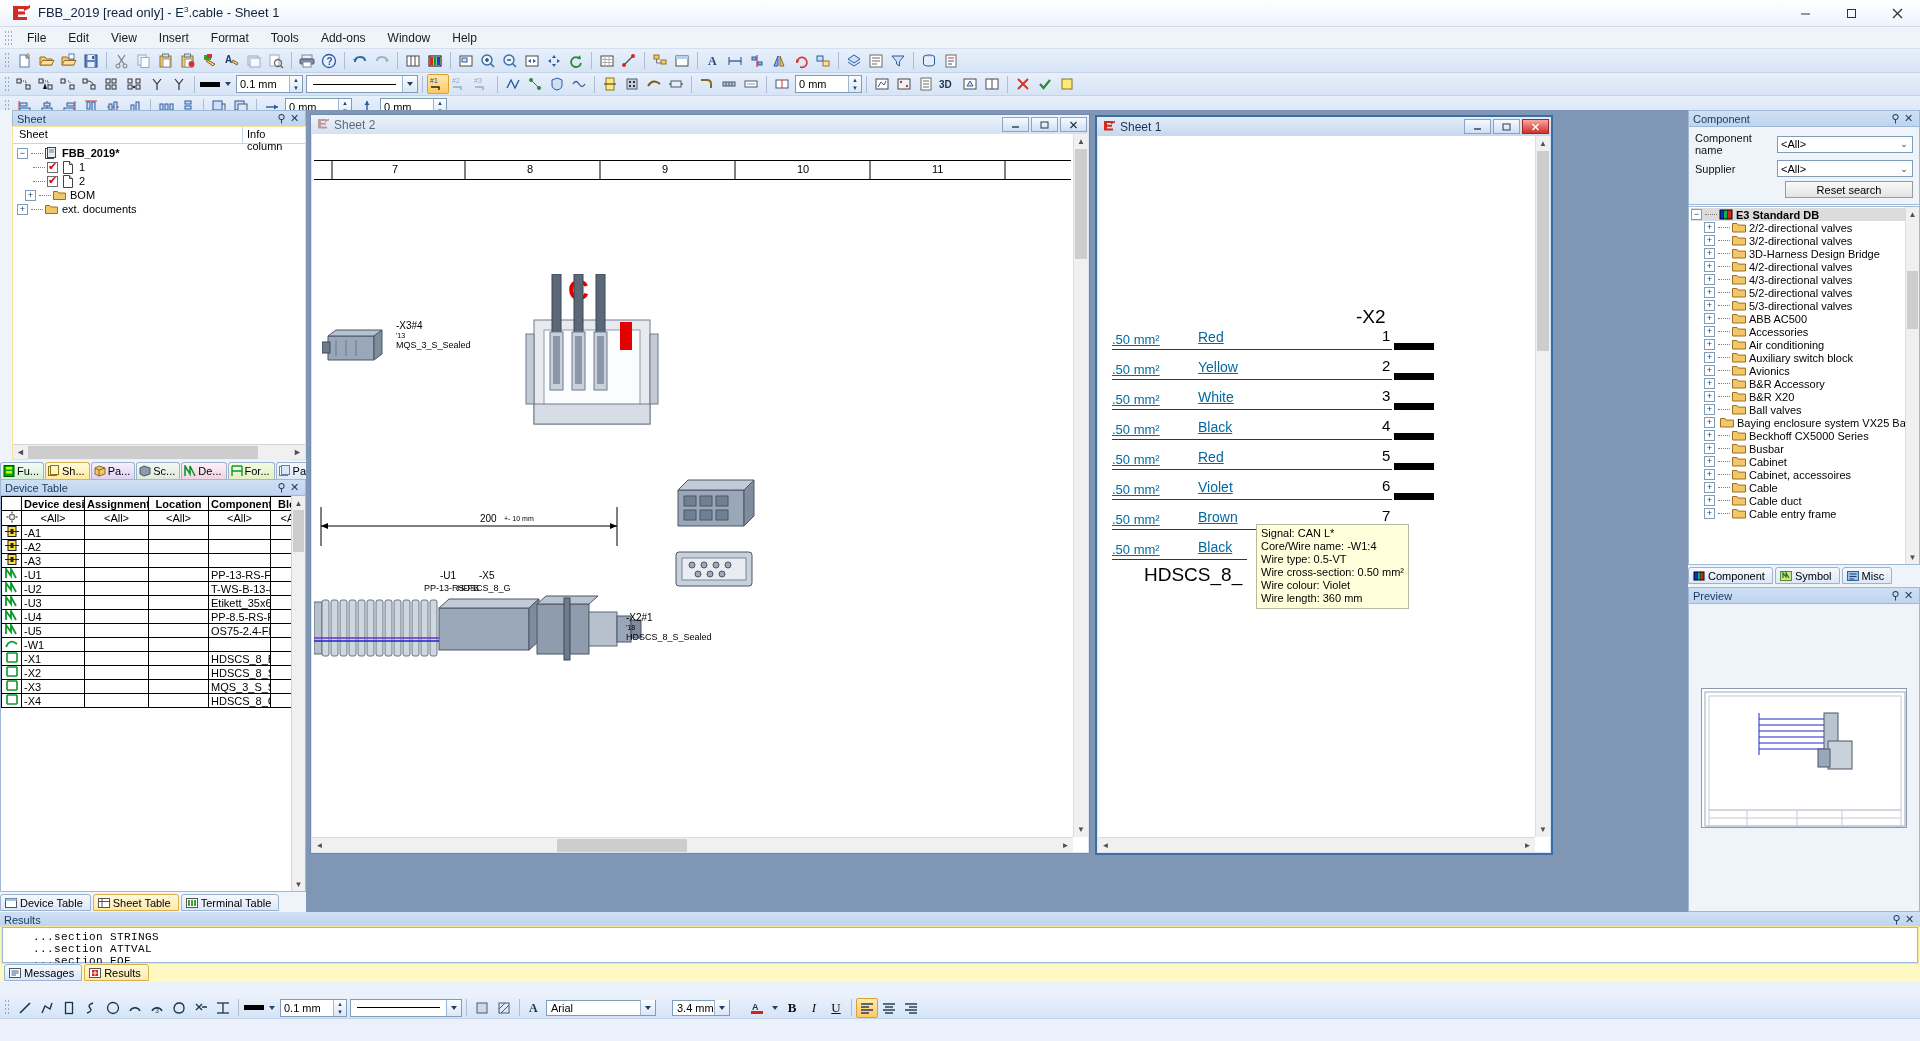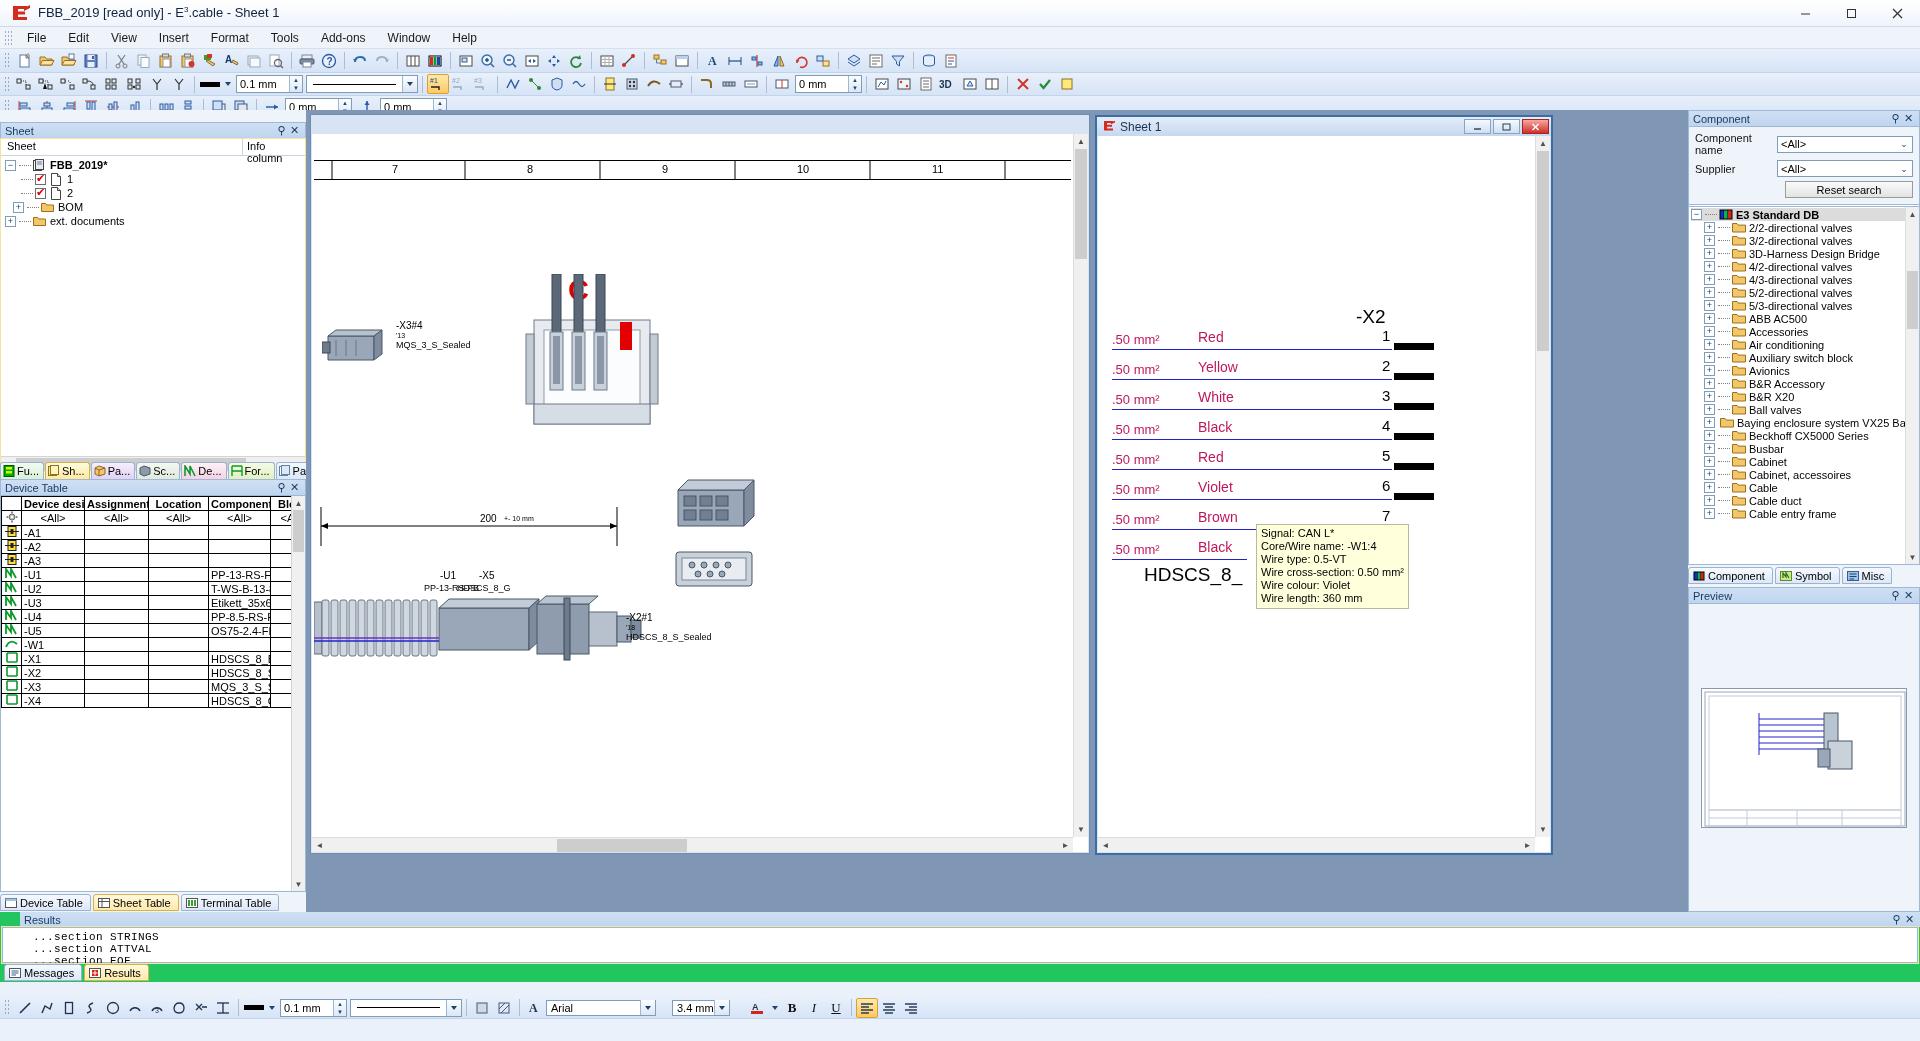--- a/index.html
+++ b/index.html
@@ -79,21 +79,21 @@
   .main { position:absolute; left:0; top:110px; right:0; bottom:129px; }
 
   
   .leftdock { position:absolute; left:0; top:0; width:306px; bottom:0; background:#eff4fb; }
   .panel-title { height:16px; background:linear-gradient(#cfe0f4,#bfd4ee); display:flex; align-items:center;
                  padding:0 4px; font-size:11px; color:#15395e; border:1px solid #9fb8d6; border-bottom:0;}
   .panel-title .t { flex:1; }
   .pin, .pclose { width:13px; text-align:center; font-size:11px; color:#1b3e66; }
   .panel-body { border:1px solid #9fb8d6; background:#fff; position:relative; }
 
-  .sheet-panel { position:absolute; left:0; top:0; right:0; height:350px;margin-top:12px; }
+  .sheet-panel { position:absolute; left:12px; top:0; right:0; height:350px; }
   .sheet-head { display:flex; height:17px; border-bottom:1px solid #c8d4e4; background:#fff; font-size:11px; }
   .sheet-head .c1 { flex:1; padding:1px 6px; border-right:1px solid #c8d4e4; }
   .sheet-head .c2 { width:62px; padding:1px 4px; }
   .tree { padding:2px 0 0 4px; font-size:11px; }
   .trow { display:flex; align-items:center; height:14px; white-space:nowrap; }
   .tw { width:11px; height:11px; border:1px solid #7f9db9; background:#fff; font-size:9px;
         line-height:9px; text-align:center; color:#17375e; margin-right:3px; flex:0 0 auto;}
   .tdots { width:12px; height:1px; border-top:1px dotted #808080; margin-right:2px; }
   .cbx { width:11px; height:11px; border:1px solid #6d6d6d; background:#fff; margin-right:4px;
          position:relative; flex:0 0 auto; }
@@ -184,42 +184,42 @@
   .cmp-vs .a { height:14px; display:flex; align-items:center; justify-content:center; font-size:8px; color:#505050; }
   .cmp-vs .thumb { position:absolute; left:1px; right:1px; top:64px; height:58px; background:#cdcdcd; }
 
   .cmptabs { position:absolute; left:0; right:0; top:456px; height:19px; display:flex; align-items:center; }
 
   .prev-panel { position:absolute; left:0; right:0; top:477px; bottom:0; }
   .prev-body { border:1px solid #9fb8d6; background:#eff4fb; position:absolute; top:16px; left:0; right:0; bottom:0;
                display:flex; align-items:center; justify-content:center; }
 
   
-  .resultsdock { position:absolute; left:0; right:0; bottom:59px; height:70px; background:#22c55e;padding-left:20px; }
+  .resultsdock { position:absolute; left:0; right:0; bottom:59px; height:70px; background:#fef9c3; }
   .res-title { height:15px; background:linear-gradient(#cfe0f4,#bfd4ee); display:flex; align-items:center;
                padding:0 4px; font-size:11px; color:#15395e; }
   .res-body { position:absolute; left:2px; right:2px; top:15px; bottom:19px; background:#fff;
               border:1px solid #9fb8d6; outline:1px solid #f3e4a0; font-family:"Liberation Mono", monospace;
               font-size:11px; padding:3px 0 0 30px; }
   .res-body div { line-height:12px; letter-spacing:0.4px; }
   .restabs { position:absolute; left:4px; bottom:0; height:19px; display:flex; align-items:center; }
 
   
   .drawbar { position:absolute; left:0; right:0; bottom:22px; height:22px; }
   
   .statusbar { position:absolute; left:0; right:0; bottom:0; height:21px;
                background:linear-gradient(#e8f0fb,#d3e1f4); border-top:1px solid #bcccE2;
                display:flex; align-items:center; font-size:11px; color:#17375e; }
   .status-left { padding-left:8px; flex:1; }
   .status-cell { border-left:1px solid #b3c4da; padding:0 8px; height:21px; display:flex; align-items:center; }
   .redC { position:absolute; font-size:29px; font-weight:bold; color:#e00000; font-family:"Liberation Sans",sans-serif; }
   .lbl { position:absolute; font-size:10px; color:#000; white-space:nowrap; }
   .lbl.sm { font-size:7px; }
   .x2lbl { position:absolute; font-size:19px; color:#000; }
-  .wirelabel { position:absolute; font-size:14px; color:#be185d; }
+  .wirelabel { position:absolute; font-size:14px; color:#0369a1;text-decoration:underline; }
   .pinnum { position:absolute; font-size:15px; color:#000; }
   .termbar { position:absolute; height:7px; background:#000; width:40px; }
   .tooltip { position:absolute; background:#ffffdc; border:1px solid #b9b9a0; font-size:11px;
              padding:2px 4px 3px 4px; line-height:13px; white-space:nowrap; z-index:40; }
 </style>
 </head>
 <body>
 
 <div class="app">
 
@@ -1316,20 +1316,45 @@
               <rect x="8" y="3" width="2" height="6" fill="#3ba03b"></rect>
             </svg>
           <span>Terminal Table</span>
         </div>
       </div>
     </div>
 
     <div class="mdi">
 
       <div class="mdiwin inactive" style="left:4px; top:4px; width:780px; height:740px;">
+        <div class="cap">
+          <svg class="ic" viewBox="0 0 14 13">
+              <path d="M2 1 h9 v2 h-6 v1.8 h5 v2 h-5 v1.8 h6 v2 h-9 Z" fill="#c09a9a"></path>
+              <path d="M9 2.5 L13 0.8 L13 2.5 L9 4.2 Z" fill="#c09a9a"></path>
+            </svg>
+          <div class="ct">Sheet 2</div>
+          <div class="capbtns">
+            <div class="capbtn">
+                <svg width="9" height="8">
+                  <line x1="1" y1="6" x2="8" y2="6" stroke="#2a3b52" stroke-width="1.4"></line>
+                </svg>
+              </div>
+            <div class="capbtn">
+                <svg width="9" height="8">
+                  <rect x="1" y="1" width="7" height="6" fill="none" stroke="#2a3b52"></rect>
+                </svg>
+              </div>
+            <div class="capbtn">
+                <svg width="9" height="8">
+                  <line x1="1.5" y1="1" x2="7.5" y2="7" stroke="#2a3b52" stroke-width="1.2"></line>
+                  <line x1="7.5" y1="1" x2="1.5" y2="7" stroke="#2a3b52" stroke-width="1.2"></line>
+                </svg>
+              </div>
+          </div>
+        </div>
         <div class="canvas">
 
           <div style="position:absolute;left:2px;top:26px;right:17px;height:20px;">
             <svg width="100%" height="20" style="display:block">
               <line x1="0" y1="0.5" x2="1000" y2="0.5" stroke="#000"></line>
               <line x1="0" y1="19.5" x2="1000" y2="19.5" stroke="#000"></line>
               <line x1="18" y1="0" x2="18" y2="20" stroke="#000"></line>
               <line x1="151" y1="0" x2="151" y2="20" stroke="#000"></line>
               <line x1="286" y1="0" x2="286" y2="20" stroke="#000"></line>
               <line x1="421" y1="0" x2="421" y2="20" stroke="#000"></line>

